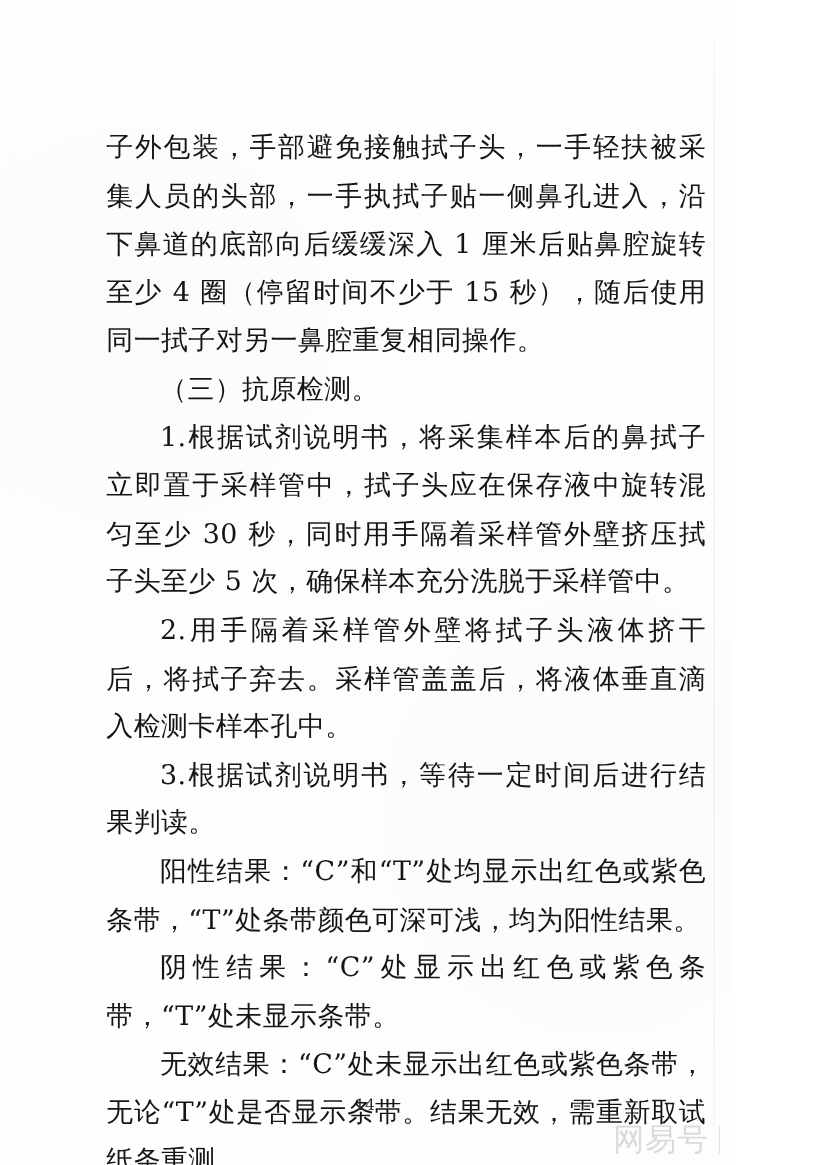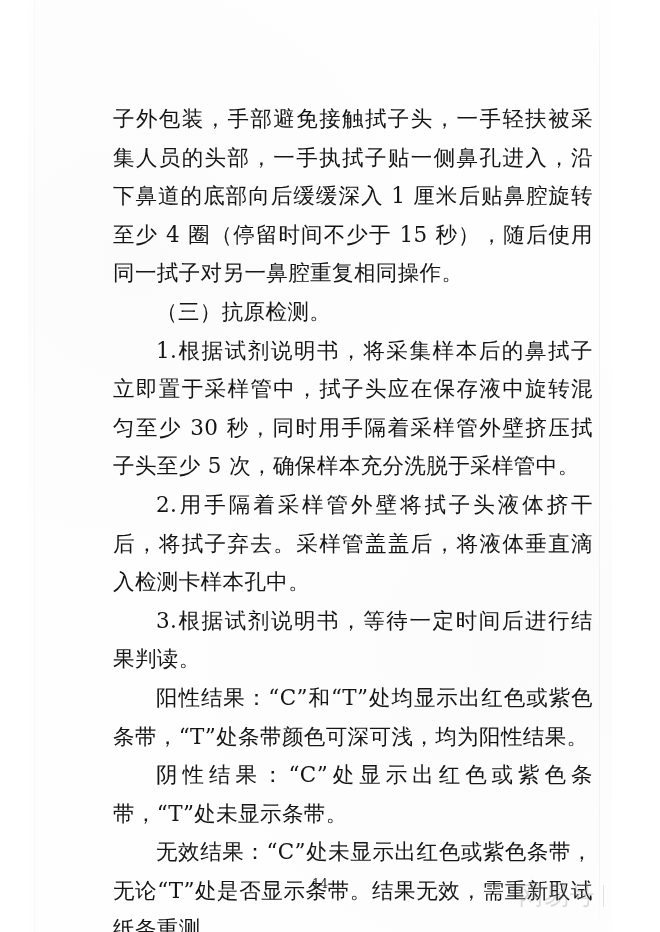--- a/index.html
+++ b/index.html
@@ -13,21 +13,20 @@
     overflow: hidden;
     font-family: "DejaVu Serif", "Liberation Serif", serif;
   }
 
   #page {
     position: relative;
     width: 584px;
     height: 932px;
     background: #fefefe;
     box-sizing: border-box;
-    margin-left: 28px;
   }
 
   
   #page-edge-right {
     position: absolute;
     top: 0;
     right: 12px;
     width: 1px;
     height: 932px;
     background: linear-gradient(to bottom,
@@ -88,21 +87,21 @@
     top: 876px;
     text-align: center;
     font-size: 12.5px;
     color: #2a2a2a;
     font-family: "DejaVu Serif", "Liberation Serif", serif;
   }
 
   #watermark {
     position: absolute;
     right: 8px;
-    bottom: 22px;
+    bottom: 6px;
     display: flex;
     align-items: center;
     gap: 8px;
     opacity: 0.30;
     filter: grayscale(100%);
   }
   #watermark .wm-text {
     font-size: 25px;
     line-height: 28px;
     color: #8d8d8d;

